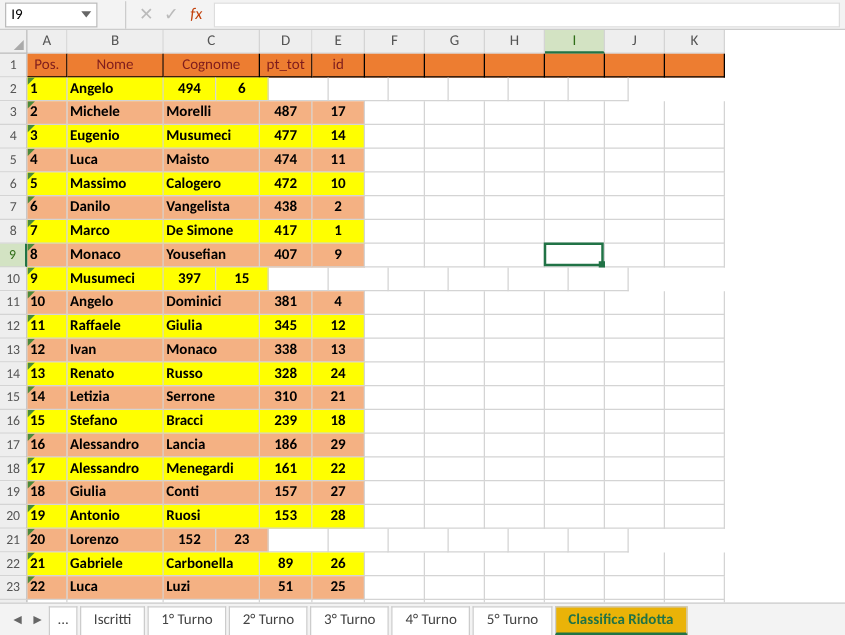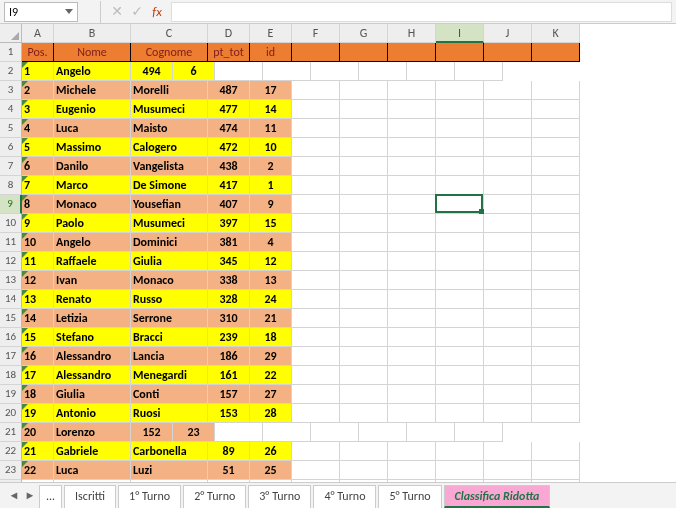--- a/index.html
+++ b/index.html
@@ -68,21 +68,21 @@
   .selected-col .col-head.c-I { background:#d3e3c3; color:#2f6e18; border-bottom:2px solid #217346;}
   .row-head.sel9 { background:#d3e3c3; color:#2f6e18; border-right:2px solid #217346;}
   .sel-cell { position:absolute; border:2px solid #217346; width:48px; height:19px; pointer-events:none; left:0; top:0; }
   .sel-cell::after{ content:""; position:absolute; right:-3px; bottom:-3px; width:5px; height:5px; background:#217346;}
 
   
   .tab-bar { position:absolute; bottom:0; left:0; right:0; height:26px; background:#f3f3f3; border-top:1px solid #ccc; display:flex; align-items:center; padding-left:6px; }
   .nav-btn { width:16px; text-align:center; color:#666; font-size:11px; cursor:pointer;}
   .tab { padding:3px 10px; margin:0 1px; border:1px solid #ccc; border-bottom:none; background:#fff; font-size:12px; color:#444; cursor:pointer; position:relative; top:1px;}
   .tab.ellipsis { padding:3px 6px; }
-  .tab.active { color:#217346; font-weight:bold; border-bottom:2px solid #217346; background:#f9a8d4;font-style:italic; }
+  .tab.active { color:#217346; font-weight:bold; border-bottom:2px solid #217346; background:#eab308; }
 
   .grid-wrap { height: 458px; overflow:hidden; position:relative;}
 </style>
 </head>
 <body>
 
 <div class="formula-bar">
   <div class="name-box">
     <span>I9</span>
     <div class="chev"></div>
@@ -231,21 +231,20 @@
         <div class="cell c-w"></div>
         <div class="cell c-w"></div>
         <div class="cell c-w"></div>
         <div class="cell c-w"></div>
         <div class="cell c-w"></div>
         <div class="cell c-w"></div>
       </div>
       <div class="row data-row">
         <div class="row-head ">10</div>
         <div class="cell fill c-A yellow bold tri">9</div>
-        <div class="cell fill c-B yellow bold">Paolo</div>
         <div class="cell fill c-C yellow bold">Musumeci</div>
         <div class="cell fill c-D yellow bold num">397</div>
         <div class="cell fill c-E yellow bold num">15</div>
         <div class="cell c-w"></div>
         <div class="cell c-w"></div>
         <div class="cell c-w"></div>
         <div class="cell c-w"></div>
         <div class="cell c-w"></div>
         <div class="cell c-w"></div>
       </div>

